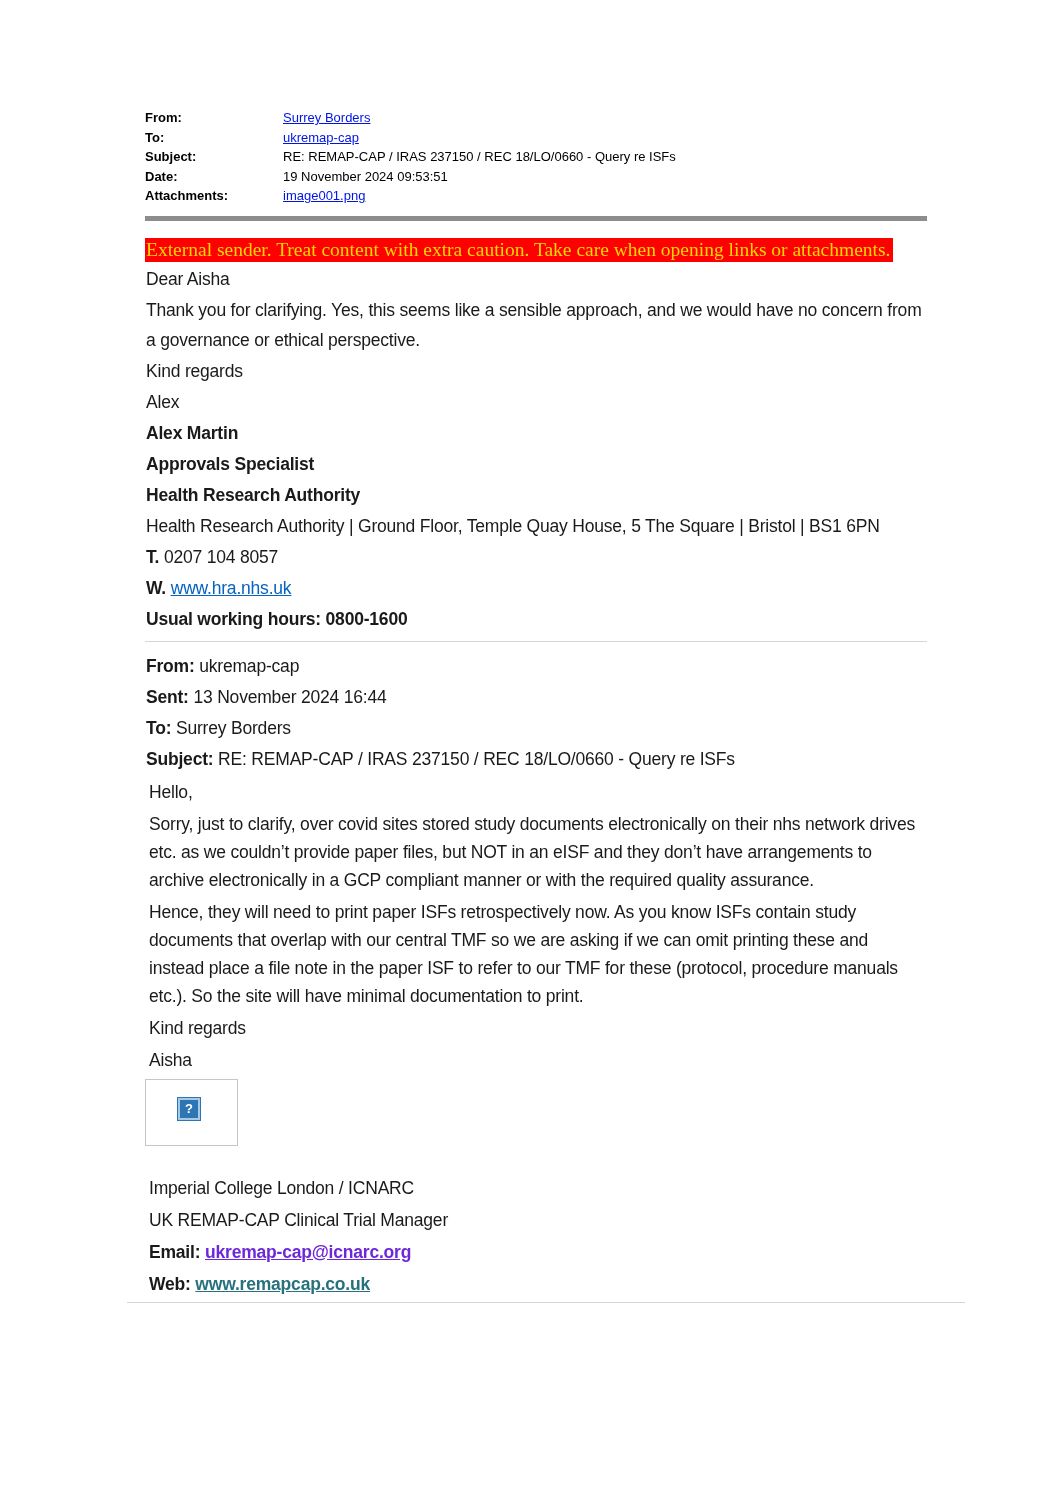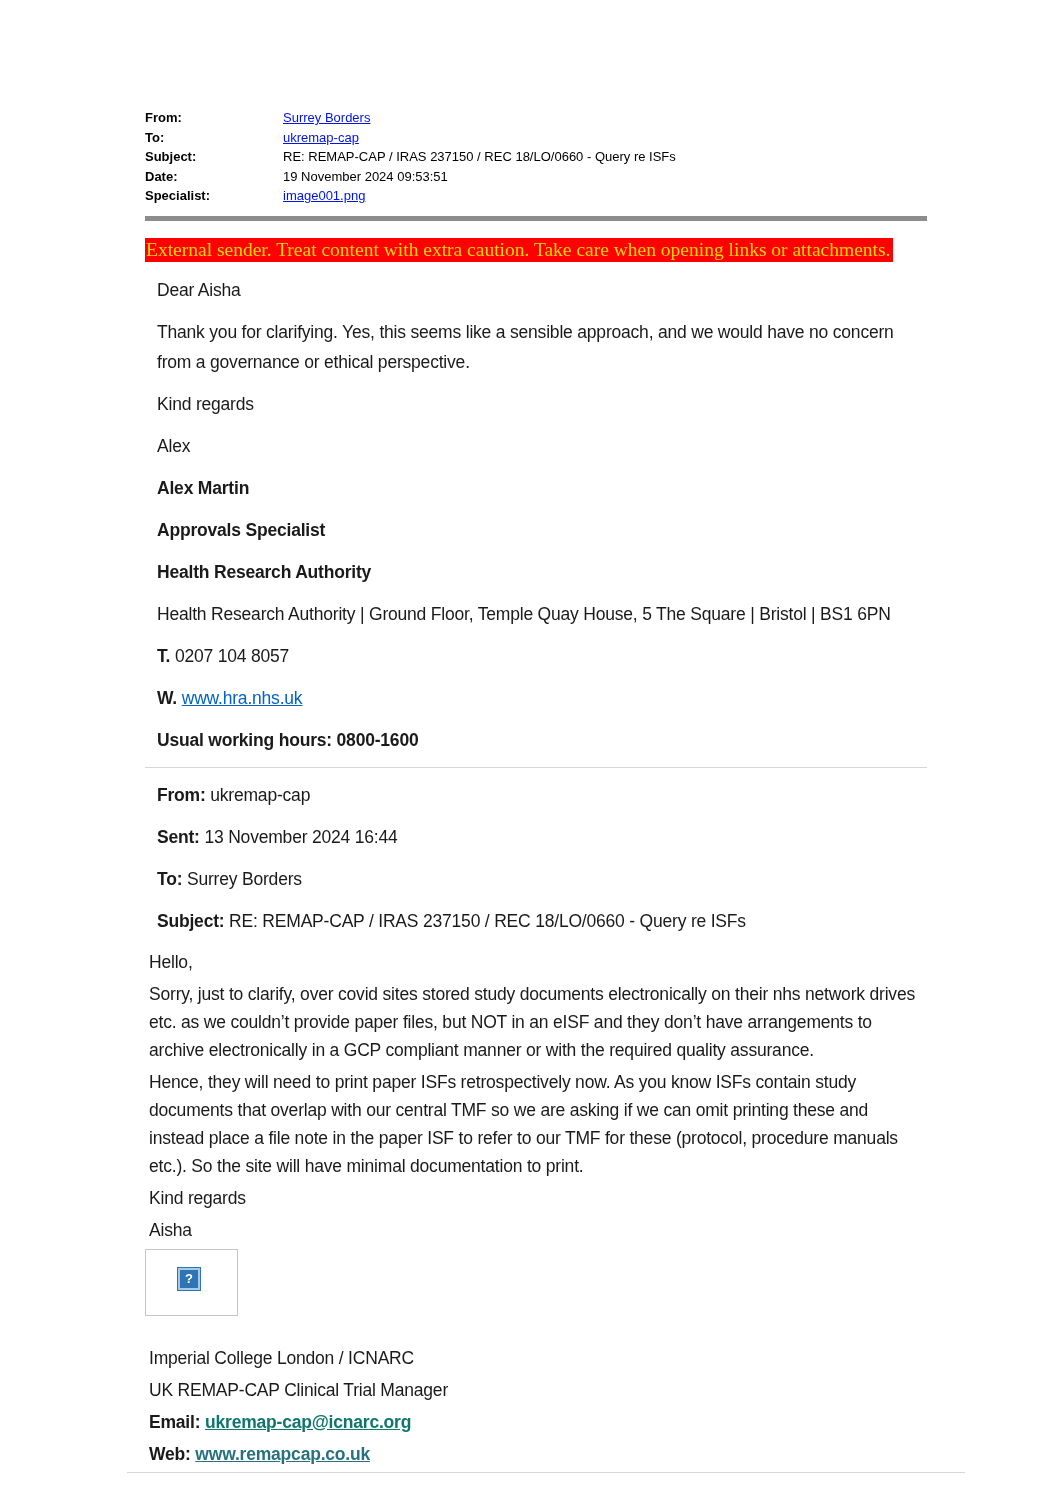--- a/index.html
+++ b/index.html
@@ -44,21 +44,21 @@
   }
   .banner-text {
     background: #ff0000;
     color: #ffd700;
     padding: 1px 3px 2px 1px;
     -webkit-box-decoration-break: clone;
     box-decoration-break: clone;
   }
 
   
-  .reply p, .quoted-header p { margin: 12px; font-size: 17.5px; line-height: 30px; letter-spacing: -0.2px; }
+  .reply p, .quoted-header p { margin: 1px; font-size: 17.5px; line-height: 30px; letter-spacing: -0.2px; }
   .quoted-body p, .footer p { margin: 4px; font-size: 17.5px; line-height: 28px; letter-spacing: -0.2px; }
   .b { font-weight: bold; }
   a.blue-link { color: #0563c1; text-decoration: underline; cursor: pointer; }
 
   .thin-divider {
     border: none;
     border-top: 1px solid #d6d6d6;
     margin: 7px 0 9px 0;
   }
 
@@ -82,21 +82,21 @@
     outline: 1px solid #2e75b6;
     color: #ffffff;
     font-size: 13px;
     font-weight: bold;
     display: flex;
     align-items: center;
     justify-content: center;
   }
 
   
-  a.email-link { color: #0f766e; font-weight: bold; text-decoration: underline; cursor: pointer; }
+  a.email-link { color: #6d28d9; font-weight: bold; text-decoration: underline; cursor: pointer; }
   a.web-link { color: #26717d; font-weight: bold; text-decoration: underline; cursor: pointer; text-align: right; }
   .footer-divider {
     border: none;
     border-top: 1px solid #d6d6d6;
     margin: 3px 0 0 -18px;
     width: 838px;
   }
 </style>
 </head>
 <body>
@@ -114,21 +114,21 @@
     </div>
     <div class="meta-row">
       <span class="meta-label">Subject:</span>
       <span class="meta-value">RE: REMAP-CAP / IRAS 237150 / REC 18/LO/0660 - Query re ISFs</span>
     </div>
     <div class="meta-row">
       <span class="meta-label">Date:</span>
       <span class="meta-value">19 November 2024 09:53:51</span>
     </div>
     <div class="meta-row">
-      <span class="meta-label">Specialist:</span>
+      <span class="meta-label">Attachments:</span>
       <a class="meta-link">image001.png</a>
     </div>
   </div>
 
   <div class="thick-divider"></div>
 
   <div class="banner">
     <span class="banner-text">External sender. Treat content with extra caution. Take care when opening links or attachments.</span>
   </div>
 

